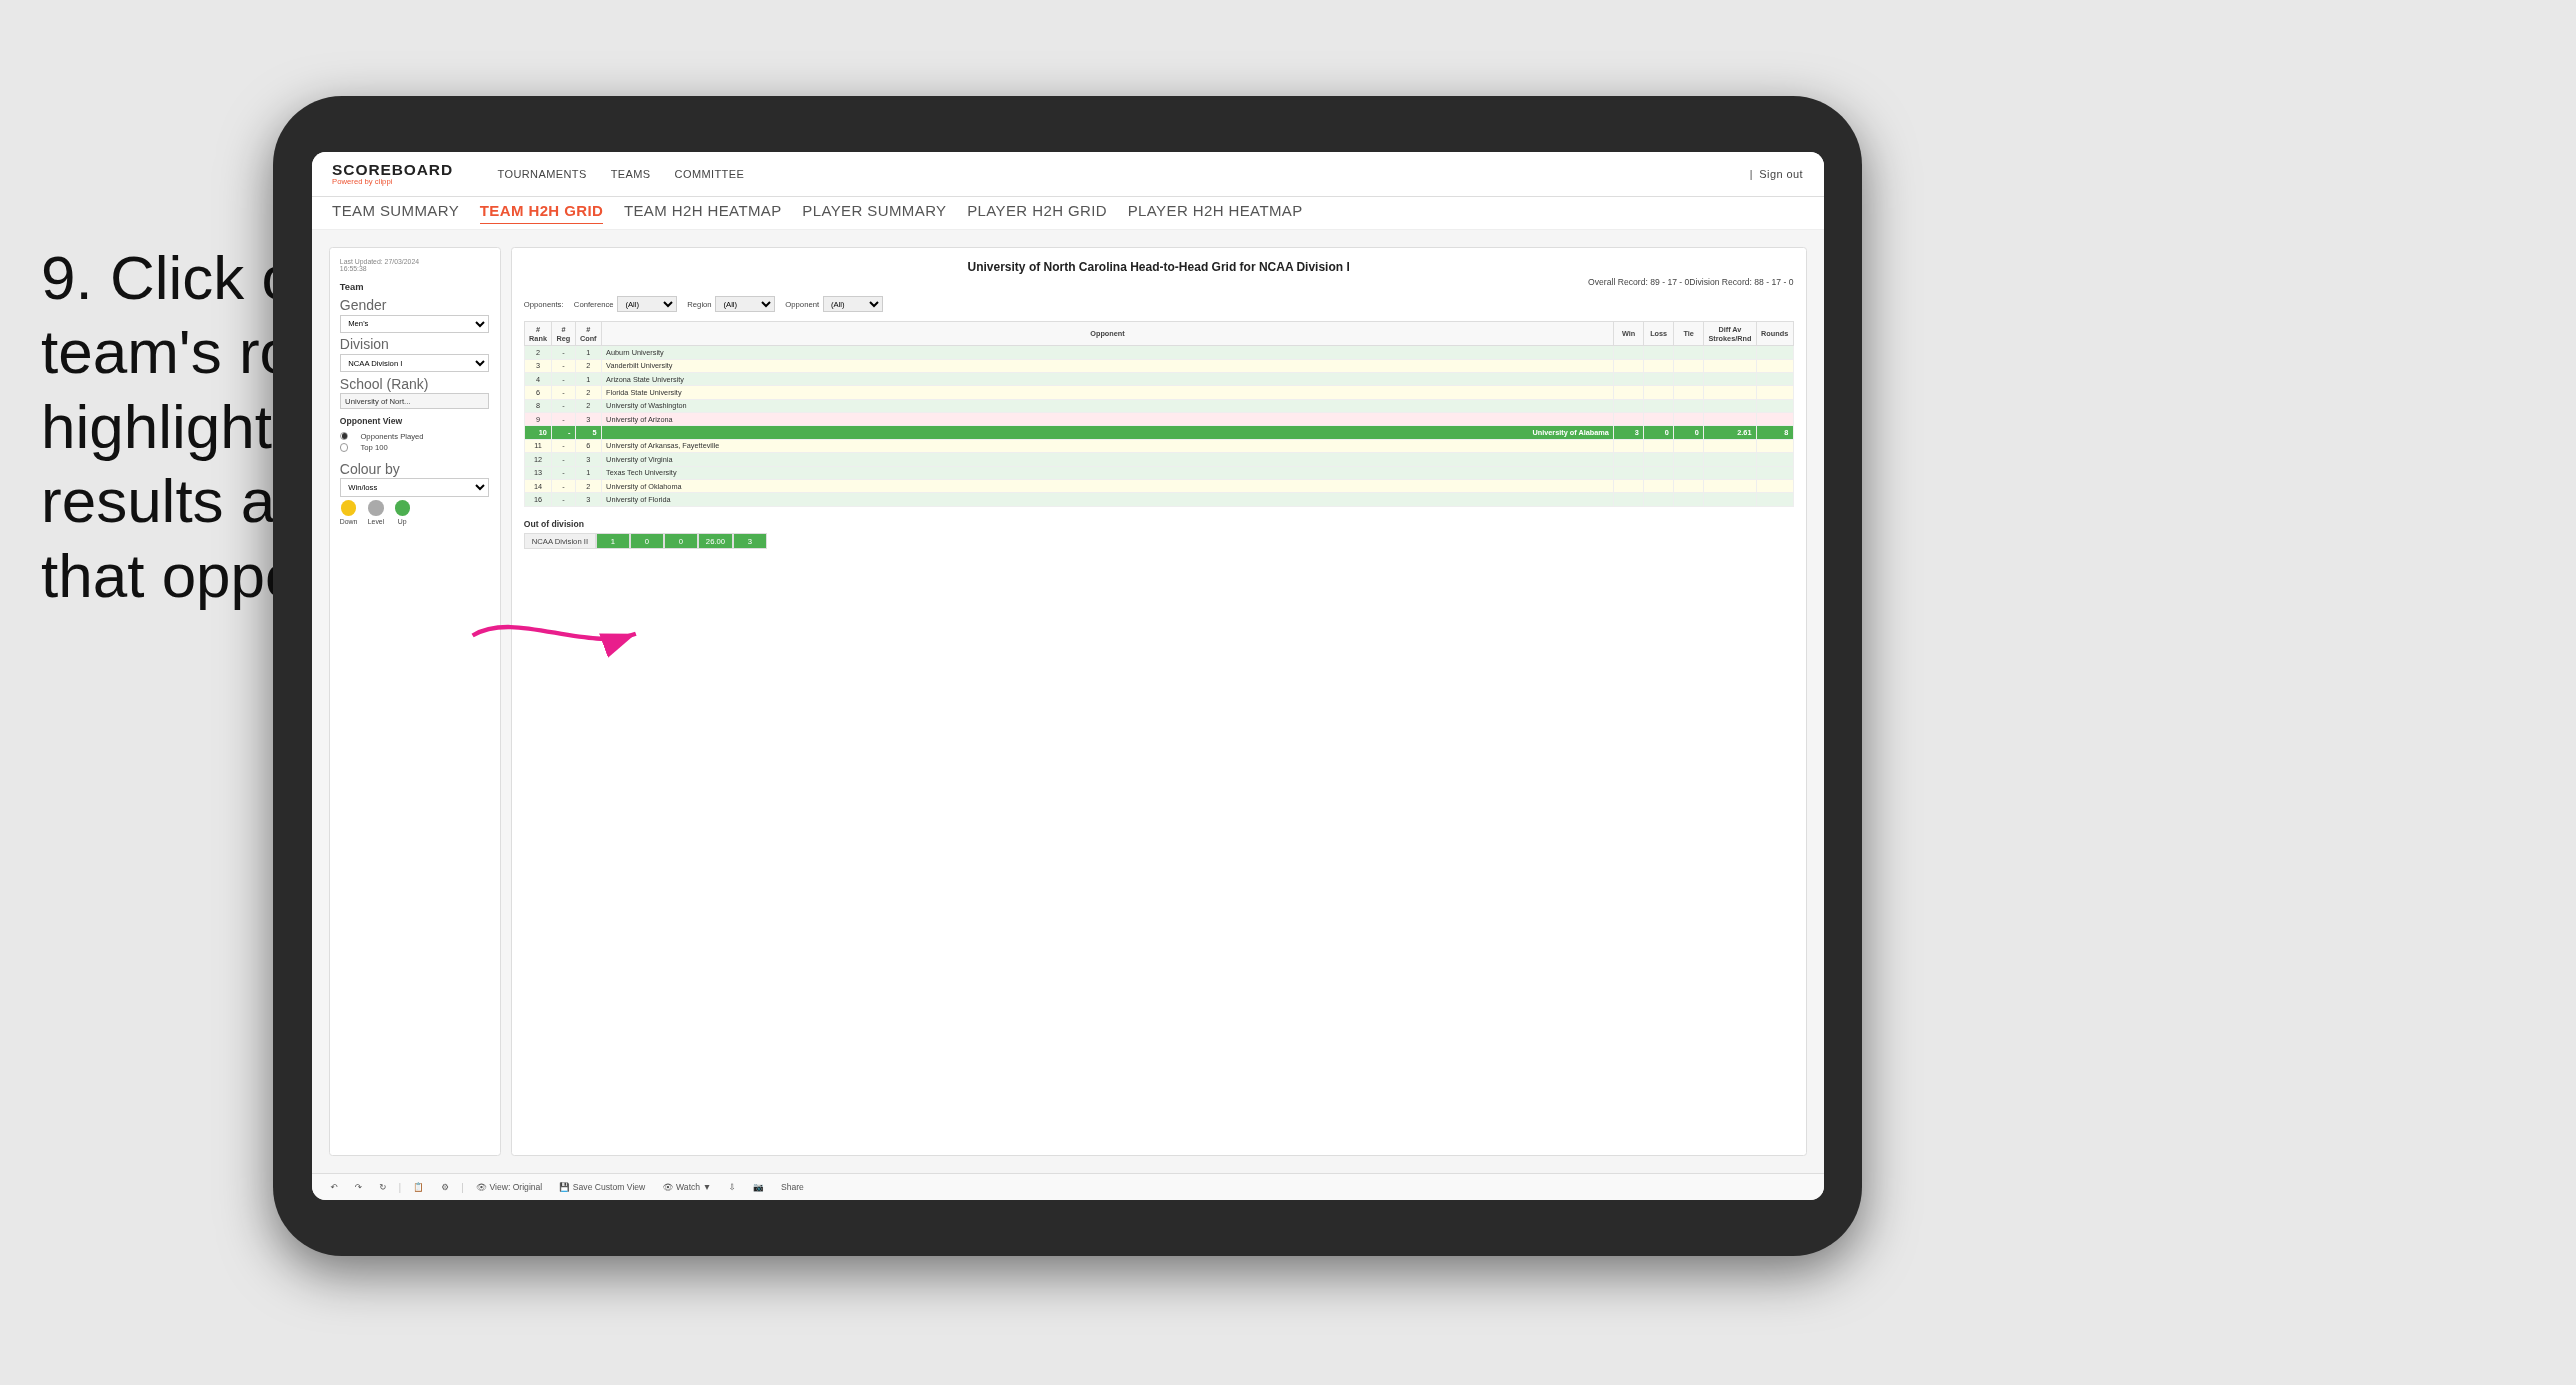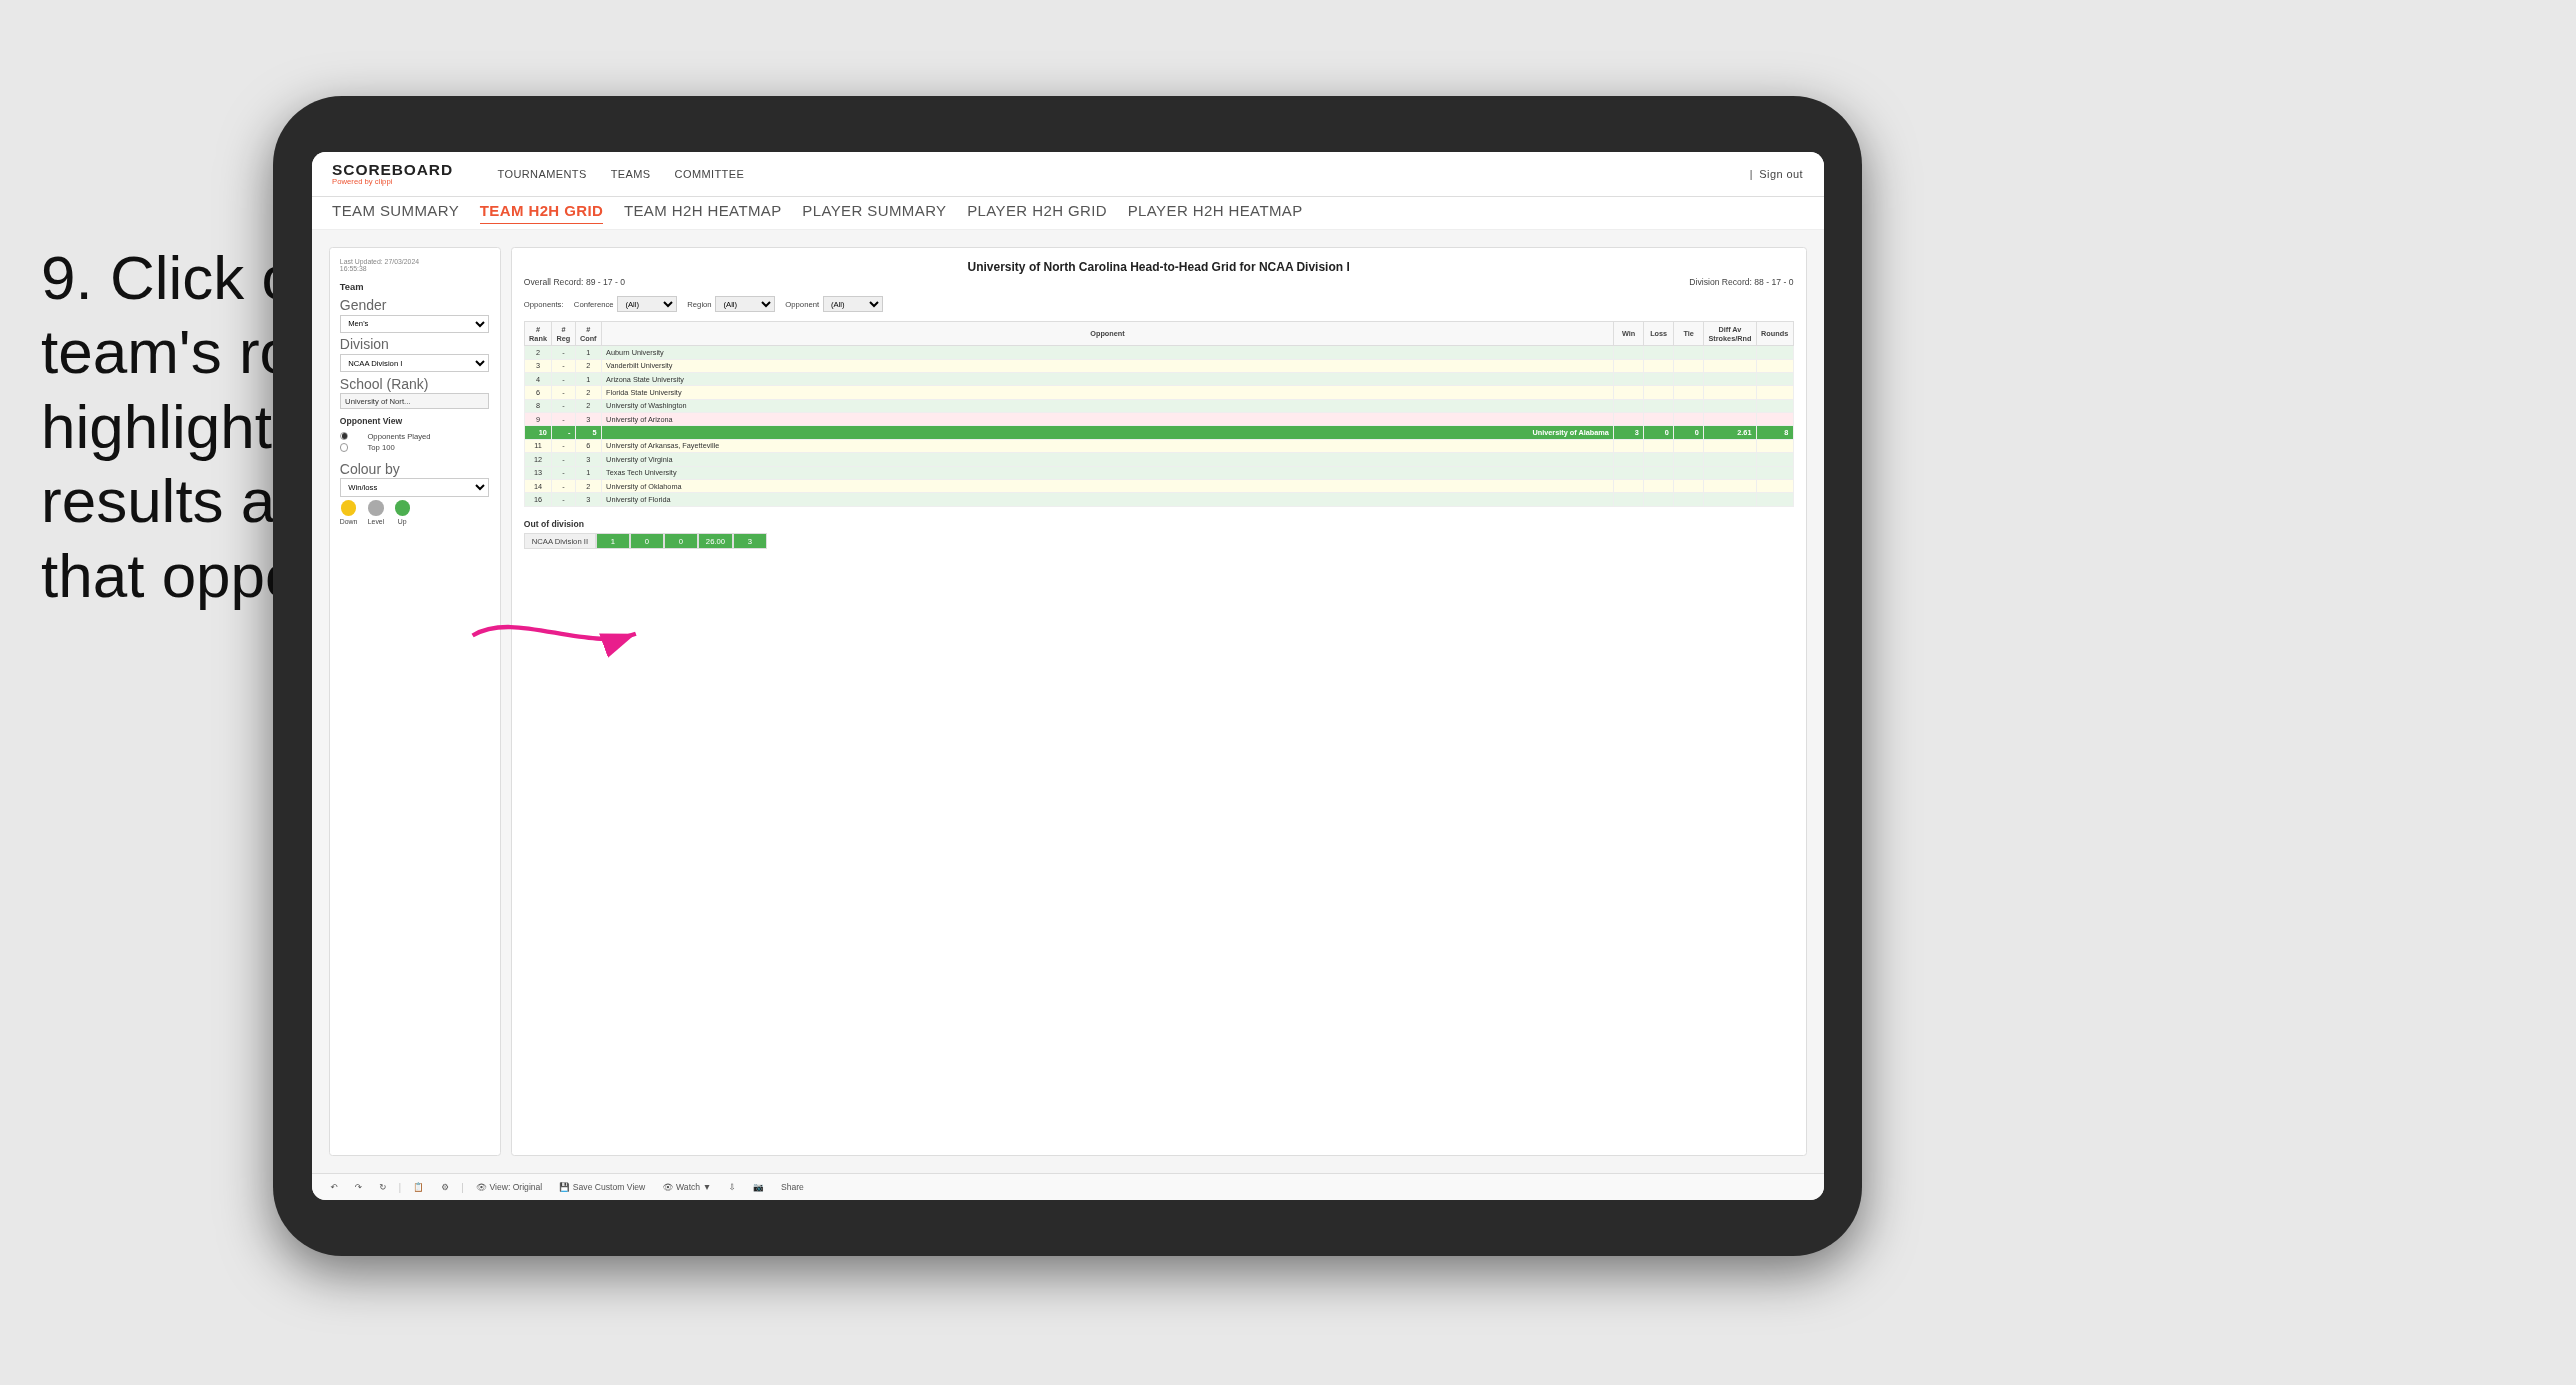--- a/index.html
+++ b/index.html
@@ -197,21 +197,21 @@
     }
 
     .radio-group {
       font-size: 7.7px;
       color: #444;
     }
 
     .radio-item {
       display: flex;
       align-items: center;
-      gap: 19px;
+      gap: 12px;
       margin-bottom: 2.6px;
     }
 
     .radio-dot {
       width: 8.6px;
       height: 8.6px;
       border-radius: 50%;
       border: 0.9px solid #999;
       display: flex;
       align-items: center;
@@ -264,21 +264,21 @@
     .grid-title {
       font-size: 12px;
       font-weight: 700;
       color: #222;
       margin-bottom: 3.4px;
       text-align: center;
     }
 
     .grid-records {
       display: flex;
-      justify-content: space-between;
+      justify-content: flex-end;
       font-size: 8.6px;
       color: #444;
       margin-bottom: 8.6px;
     }
 
     
     .filters-row {
       display: flex;
       gap: 10.3px;
       margin-bottom: 8.6px;

